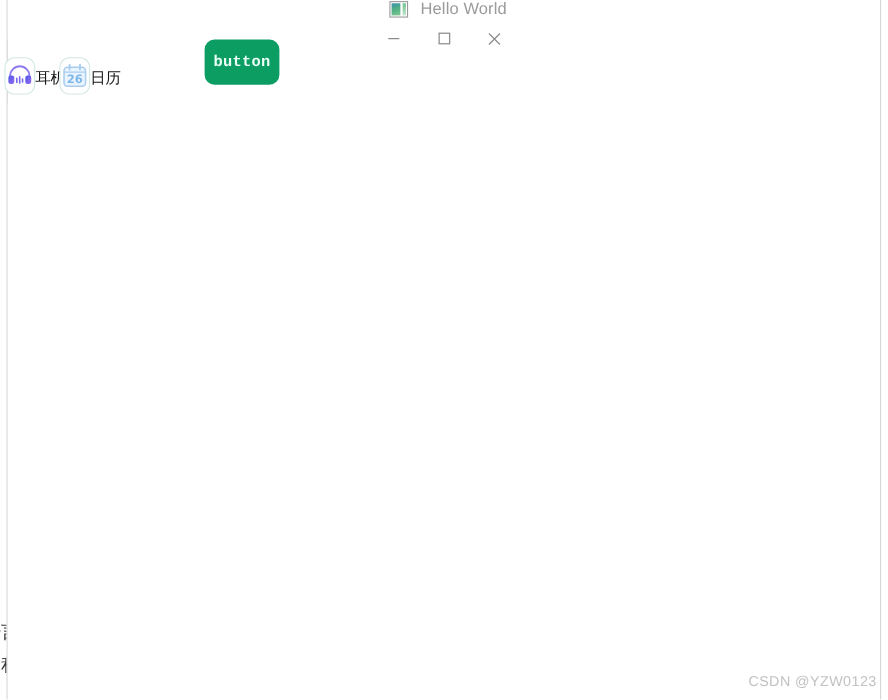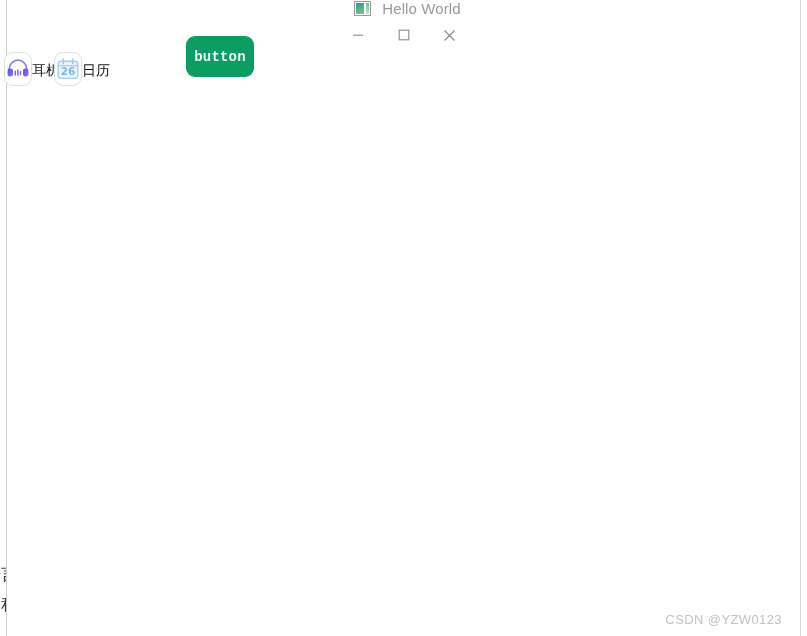--- a/index.html
+++ b/index.html
@@ -196,21 +196,21 @@
     font-family: "DejaVu Sans", sans-serif;
     white-space: nowrap;
     z-index: 0;
   }
   #clipped-text-0 { top: 563px; }
   #clipped-text-1 { top: 593px; }
 
   
   #watermark {
     position: absolute;
-    right: 18px;
+    right: 3px;
     bottom: 9px;
     font-size: 13px;
     color: #c2c2c2;
     letter-spacing: 0.4px;
     white-space: nowrap;
     text-align: right;
   }
 </style>
 </head>
 <body>

